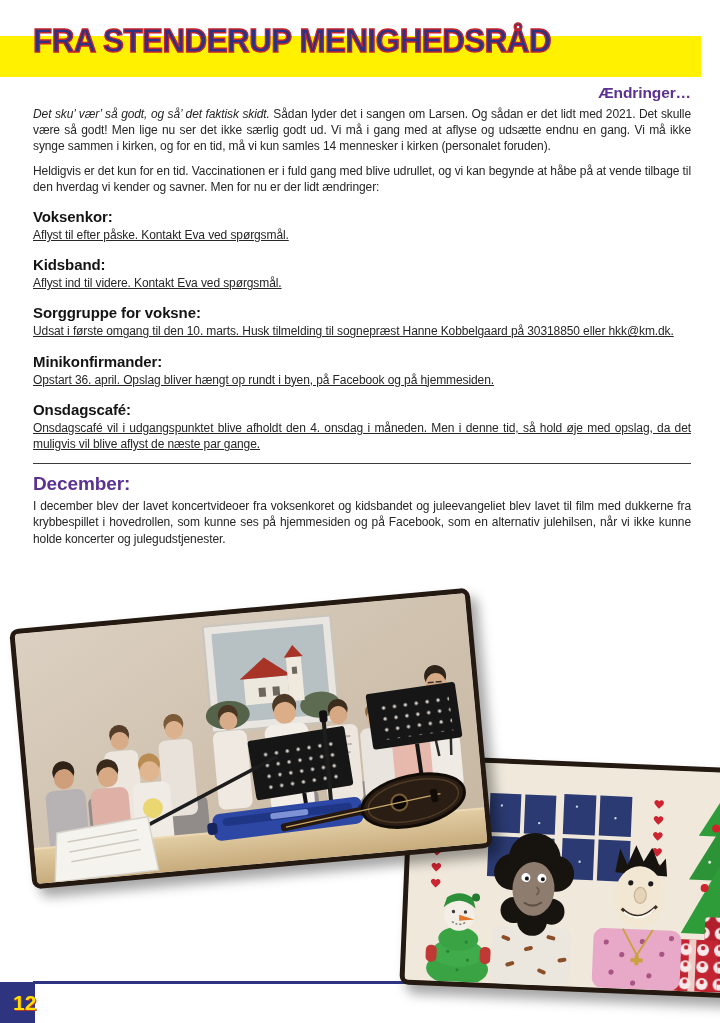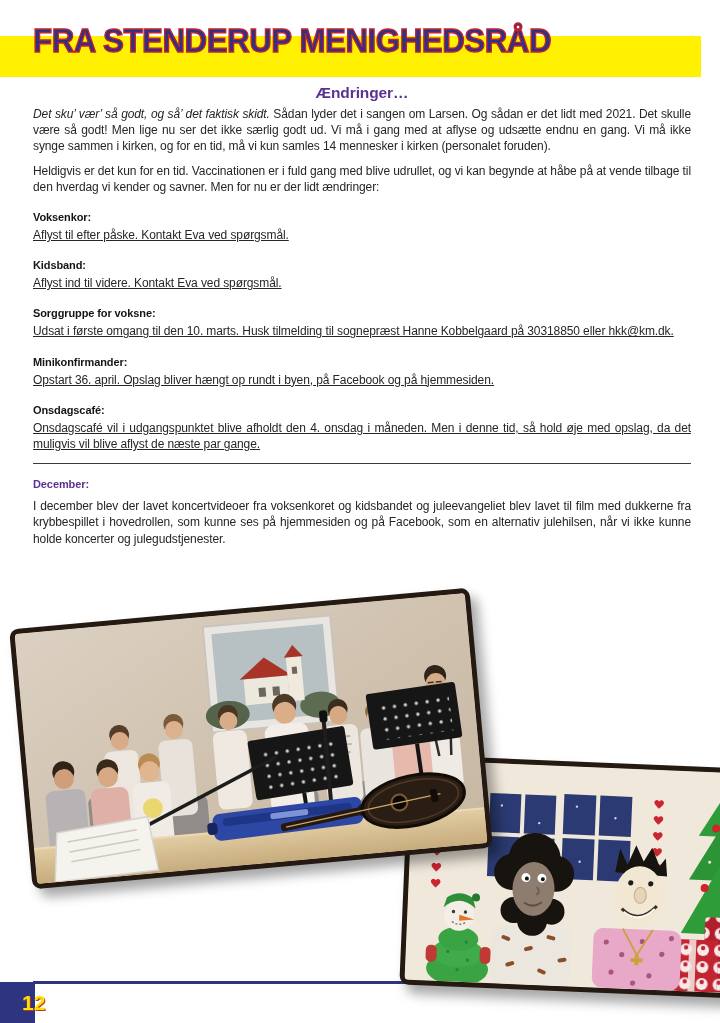--- a/index.html
+++ b/index.html
@@ -11,40 +11,40 @@
   .band{position:absolute;left:0;top:36px;width:701px;height:41px;background:#FFF100;}
   .page-title{
     position:absolute;left:33px;top:21px;white-space:nowrap;
     font-size:34px;font-weight:bold;letter-spacing:-0.5px;color:#2d3282;
     -webkit-text-stroke:1.4px #c4232b;
     transform:scaleX(0.92);transform-origin:left top;
   }
   
   .article{position:absolute;left:33px;top:84px;width:658px;color:#262626;
     font-size:12px;line-height:16.2px;letter-spacing:-0.1px;text-align:justify;}
-  .h-purple{font-size:15.5px;line-height:18px;font-weight:bold;color:#5b3191;margin:0 0 4px;text-align:center;}
+  .h-purple{font-size:15.5px;line-height:18px;font-weight:bold;color:#5b3191;margin:0 0 4px;text-align:right;}
   .article p{margin:0 0 8px;}
   .article p.last{margin-bottom:0;}
   .ital{font-style:italic;}
   .sec{margin-top:14px;}
-  .sec h2{font-size:11px;line-height:16px;font-weight:bold;color:#141414;margin:0 0 2px;text-align:left;}
+  .sec h2{font-size:15px;line-height:16px;font-weight:bold;color:#141414;margin:0 0 2px;text-align:left;}
   .sec p{margin:0;text-decoration:underline;}
   .rule{border:none;border-top:1.6px solid #3c3c3c;height:0;margin:11px 0 9px;}
-  .dec-head{font-size:11px;line-height:20px;font-weight:bold;color:#5b3191;margin:10px 0 4px;text-align:left;}
+  .dec-head{font-size:19px;line-height:20px;font-weight:bold;color:#5b3191;margin:10px 0 4px;text-align:left;}
   
   .photo{position:absolute;border:5px solid #241a12;border-radius:9px;
     box-shadow:7px 9px 12px rgba(0,0,0,0.35);overflow:hidden;background:#d8cdbd;}
   .photo svg{display:block;}
   .photo-choir{left:20px;top:608px;width:452px;height:251px;transform:rotate(-5.2deg);z-index:3;}
   .photo-puppets{left:404px;top:762px;width:350px;height:220px;transform:rotate(2.4deg);z-index:2;}
   
   .foot-line{position:absolute;left:33px;top:981px;width:687px;height:2.5px;background:#2e3480;z-index:1;}
   .page-num-box{position:absolute;left:0;top:982px;width:35px;height:41px;background:#2e3480;z-index:1;
     display:flex;align-items:center;justify-content:flex-start;}
-  .page-num{color:#FFDE00;font-size:21px;font-weight:bold;padding-left:22px;
+  .page-num{color:#FFDE00;font-size:21px;font-weight:bold;padding-left:13px;
     text-shadow:1px 1px 0 #b9372f;}
 </style>
 </head>
 <body>
 
 <div class="band"></div>
 <div class="page-title">FRA STENDERUP MENIGHEDSRÅD</div>
 
 <div class="article">
   <h1 class="h-purple">Ændringer…</h1>

